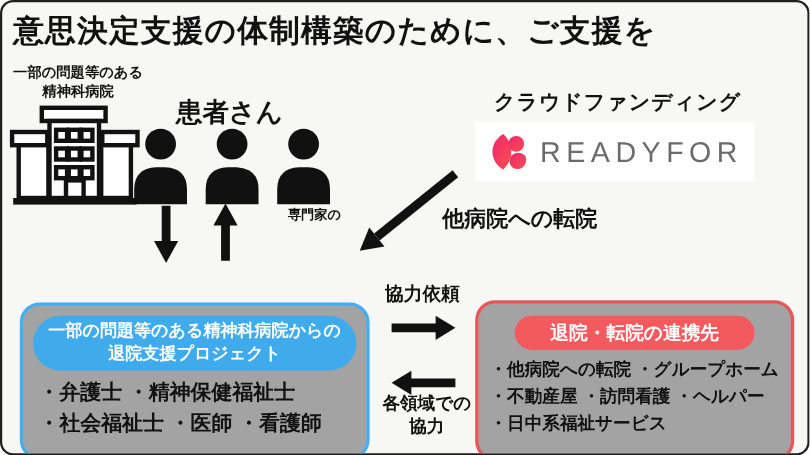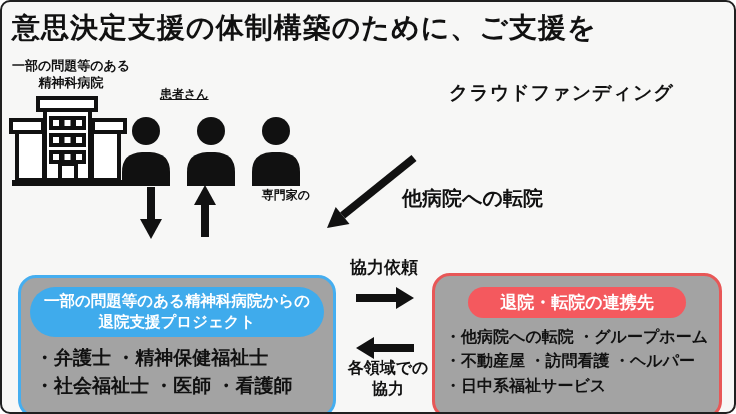--- a/index.html
+++ b/index.html
@@ -12,21 +12,21 @@
     color:#111;
   }
   .abs { position:absolute; }
   .title {
     left:10px; top:6px; margin:0; font-size:28px; line-height:40px;
     font-weight:800; letter-spacing:1px; white-space:nowrap;
   }
   .hosp-label { left:2px; top:56px; width:134px; text-align:center;
     font-size:13px; line-height:1.3; font-weight:700; }
   .hosp-icon { left:6px; top:92px; }
-  .patients-label { left:158px; top:84px; font-size:12px; font-weight:700;text-decoration:underline; }
+  .patients-label { left:158px; top:84px; font-size:24px; font-weight:700; }
   .persons { left:118px; top:114px; display:flex; gap:13px; }
   .cf-label { left:447px; top:78px; font-size:19px; font-weight:700; letter-spacing:1px; }
   .logo-box { left:430px; top:109px; width:254px; height:54px; background:#fff;
     display:flex; align-items:center; gap:10px; padding-left:13px; }
   .logo-text { font-size:26px; letter-spacing:5px; font-weight:500; color:#6b6b6b; }
   .apply-label { left:24px; top:196px; font-size:18px; font-weight:700; }
   .arrow-down { left:136px; top:183px; }
   .arrow-up   { left:190px; top:183px; }
   .expert-label { left:218px; top:186px; width:90px; text-align:right;
     font-size:12px; line-height:1.3; font-weight:700; }
@@ -45,21 +45,21 @@
     font-size:16px; line-height:1.3; font-weight:700; }
   .partner-box { left:430px; top:252px; width:290px; height:146px; }
   .partner-pill { margin:11px auto 0; width:218px; padding:4px 0;
     font-size:17px; border-radius:22px; }
   .partner-items { margin:7px 0 0 10px; font-size:16px; line-height:1.52; font-weight:600; }
   .nowrap { white-space:nowrap; }
 </style>
 </head>
 <body>
 
-<div class="slide" style="background: rgb(247, 247, 246);">
+<div class="slide" style="background: rgb(247, 247, 246); border-radius: 12px;">
 
   <h1 class="abs title">意思決定支援の体制構築のために、ご支援を</h1>
 
   <div class="abs hosp-label">
     <div>一部の問題等のある</div>
     <div>精神科病院</div>
   </div>
   <svg class="abs hosp-icon" width="120" height="94" viewBox="0 0 120 94">
     <g stroke="#111" stroke-width="4" fill="#fff">
       <rect x="30" y="4" width="58" height="12"></rect>
@@ -92,20 +92,34 @@
       <circle cx="26" cy="15" r="14" fill="#111"></circle>
       <path d="M2 70 L2 56 Q2 37 22 36 L30 36 Q50 37 50 56 L50 70 Z" fill="#111"></path>
     </svg>
     <svg width="52" height="70" viewBox="0 0 52 70">
       <circle cx="26" cy="15" r="14" fill="#111"></circle>
       <path d="M2 70 L2 56 Q2 37 22 36 L30 36 Q50 37 50 56 L50 70 Z" fill="#111"></path>
     </svg>
   </div>
 
   <div class="abs cf-label nowrap">クラウドファンディング</div>
+  <div class="abs logo-box">
+    <svg width="36" height="36" viewBox="0 0 40 40">
+      <defs>
+        <linearGradient id="rfg" x1="0" y1="0" x2="1" y2="1">
+          <stop offset="0" stop-color="#f1256d"></stop>
+          <stop offset="1" stop-color="#f8504f"></stop>
+        </linearGradient>
+      </defs>
+      <path d="M14 2 C20 8 22 14 22 20 C22 26 20 32 14 38 C7 34 3 27.5 3 20 C3 12.5 7 6 14 2 Z" fill="url(#rfg)"></path>
+      <circle cx="27" cy="12" r="8" fill="url(#rfg)"></circle>
+      <path d="M22 24 C26 20 32 20 36 24 C38 28 37 33 33 36 C28 39 23 37 21 33 C20 30 20 27 22 24 Z" fill="url(#rfg)"></path>
+    </svg>
+    <span class="logo-text" style="color: rgb(107, 107, 107);">READYFOR</span>
+  </div>
 
 
   <svg class="abs arrow-down" width="26" height="54" viewBox="0 0 26 54">
     <line x1="13" y1="2" x2="13" y2="36" stroke="#111" stroke-width="8"></line>
     <polygon points="2,34 24,34 13,54" fill="#111"></polygon>
   </svg>
   <svg class="abs arrow-up" width="26" height="54" viewBox="0 0 26 54">
     <line x1="13" y1="18" x2="13" y2="52" stroke="#111" stroke-width="8"></line>
     <polygon points="2,20 24,20 13,0" fill="#111"></polygon>
   </svg>

